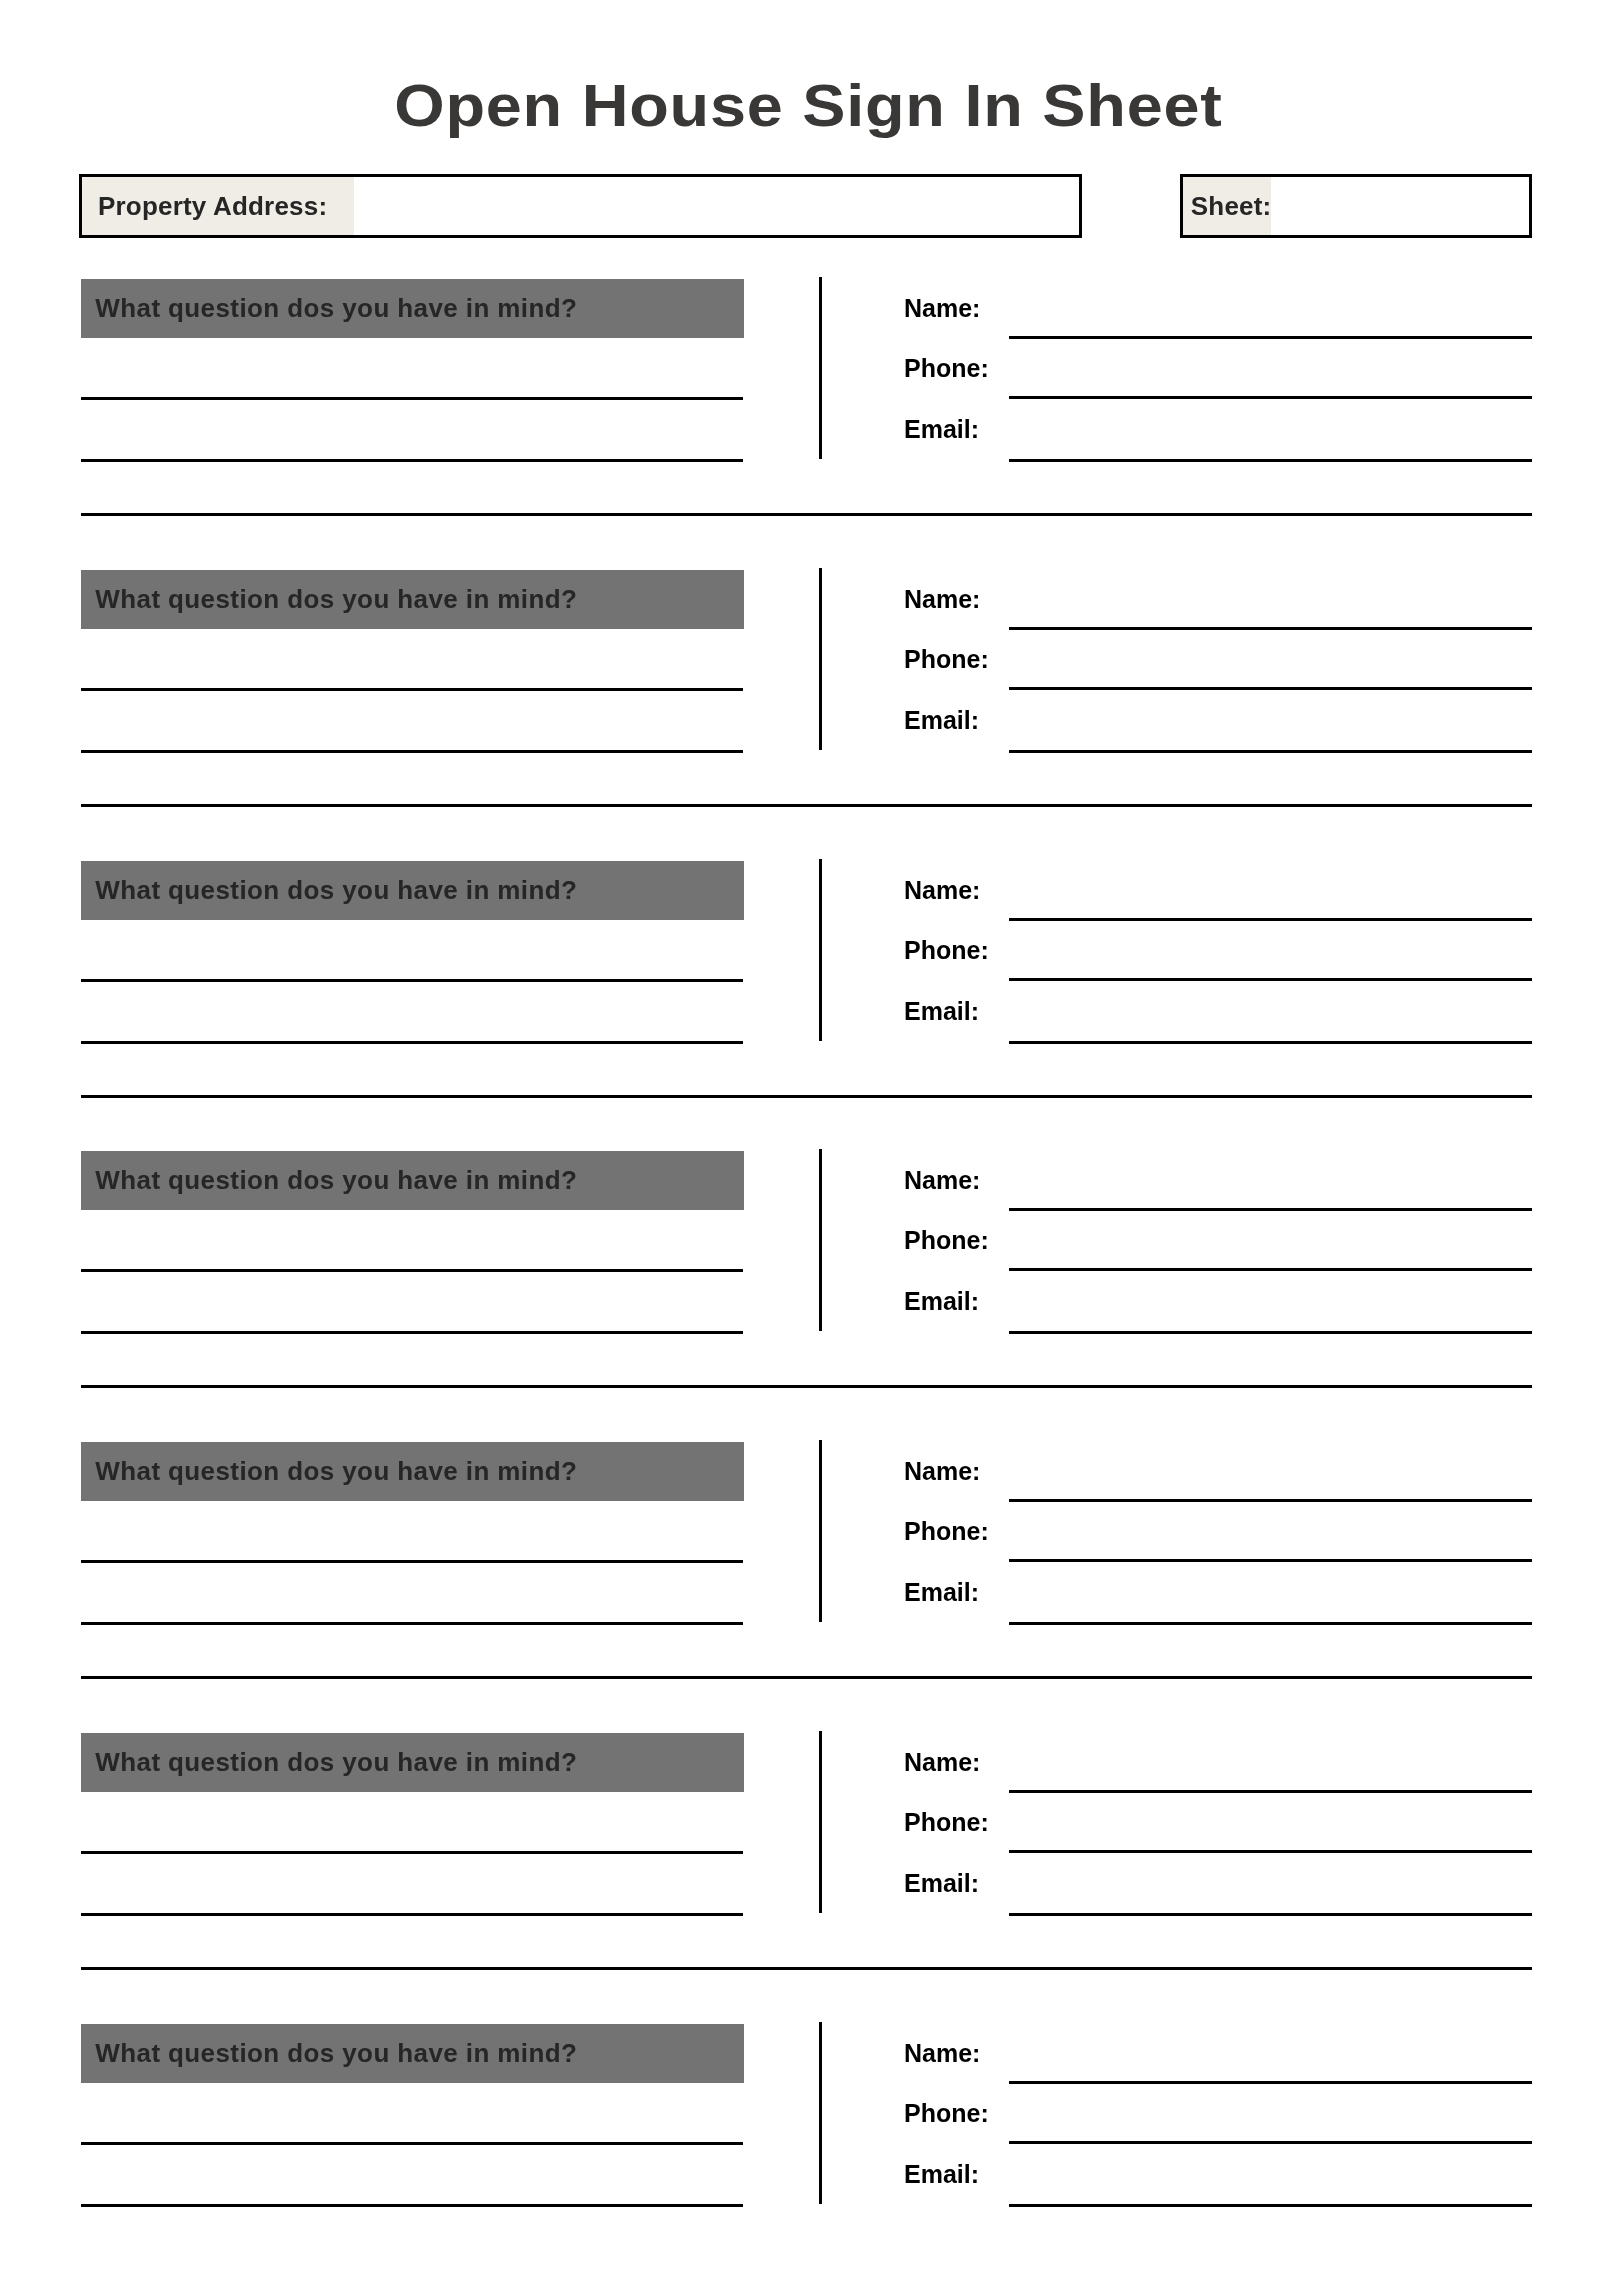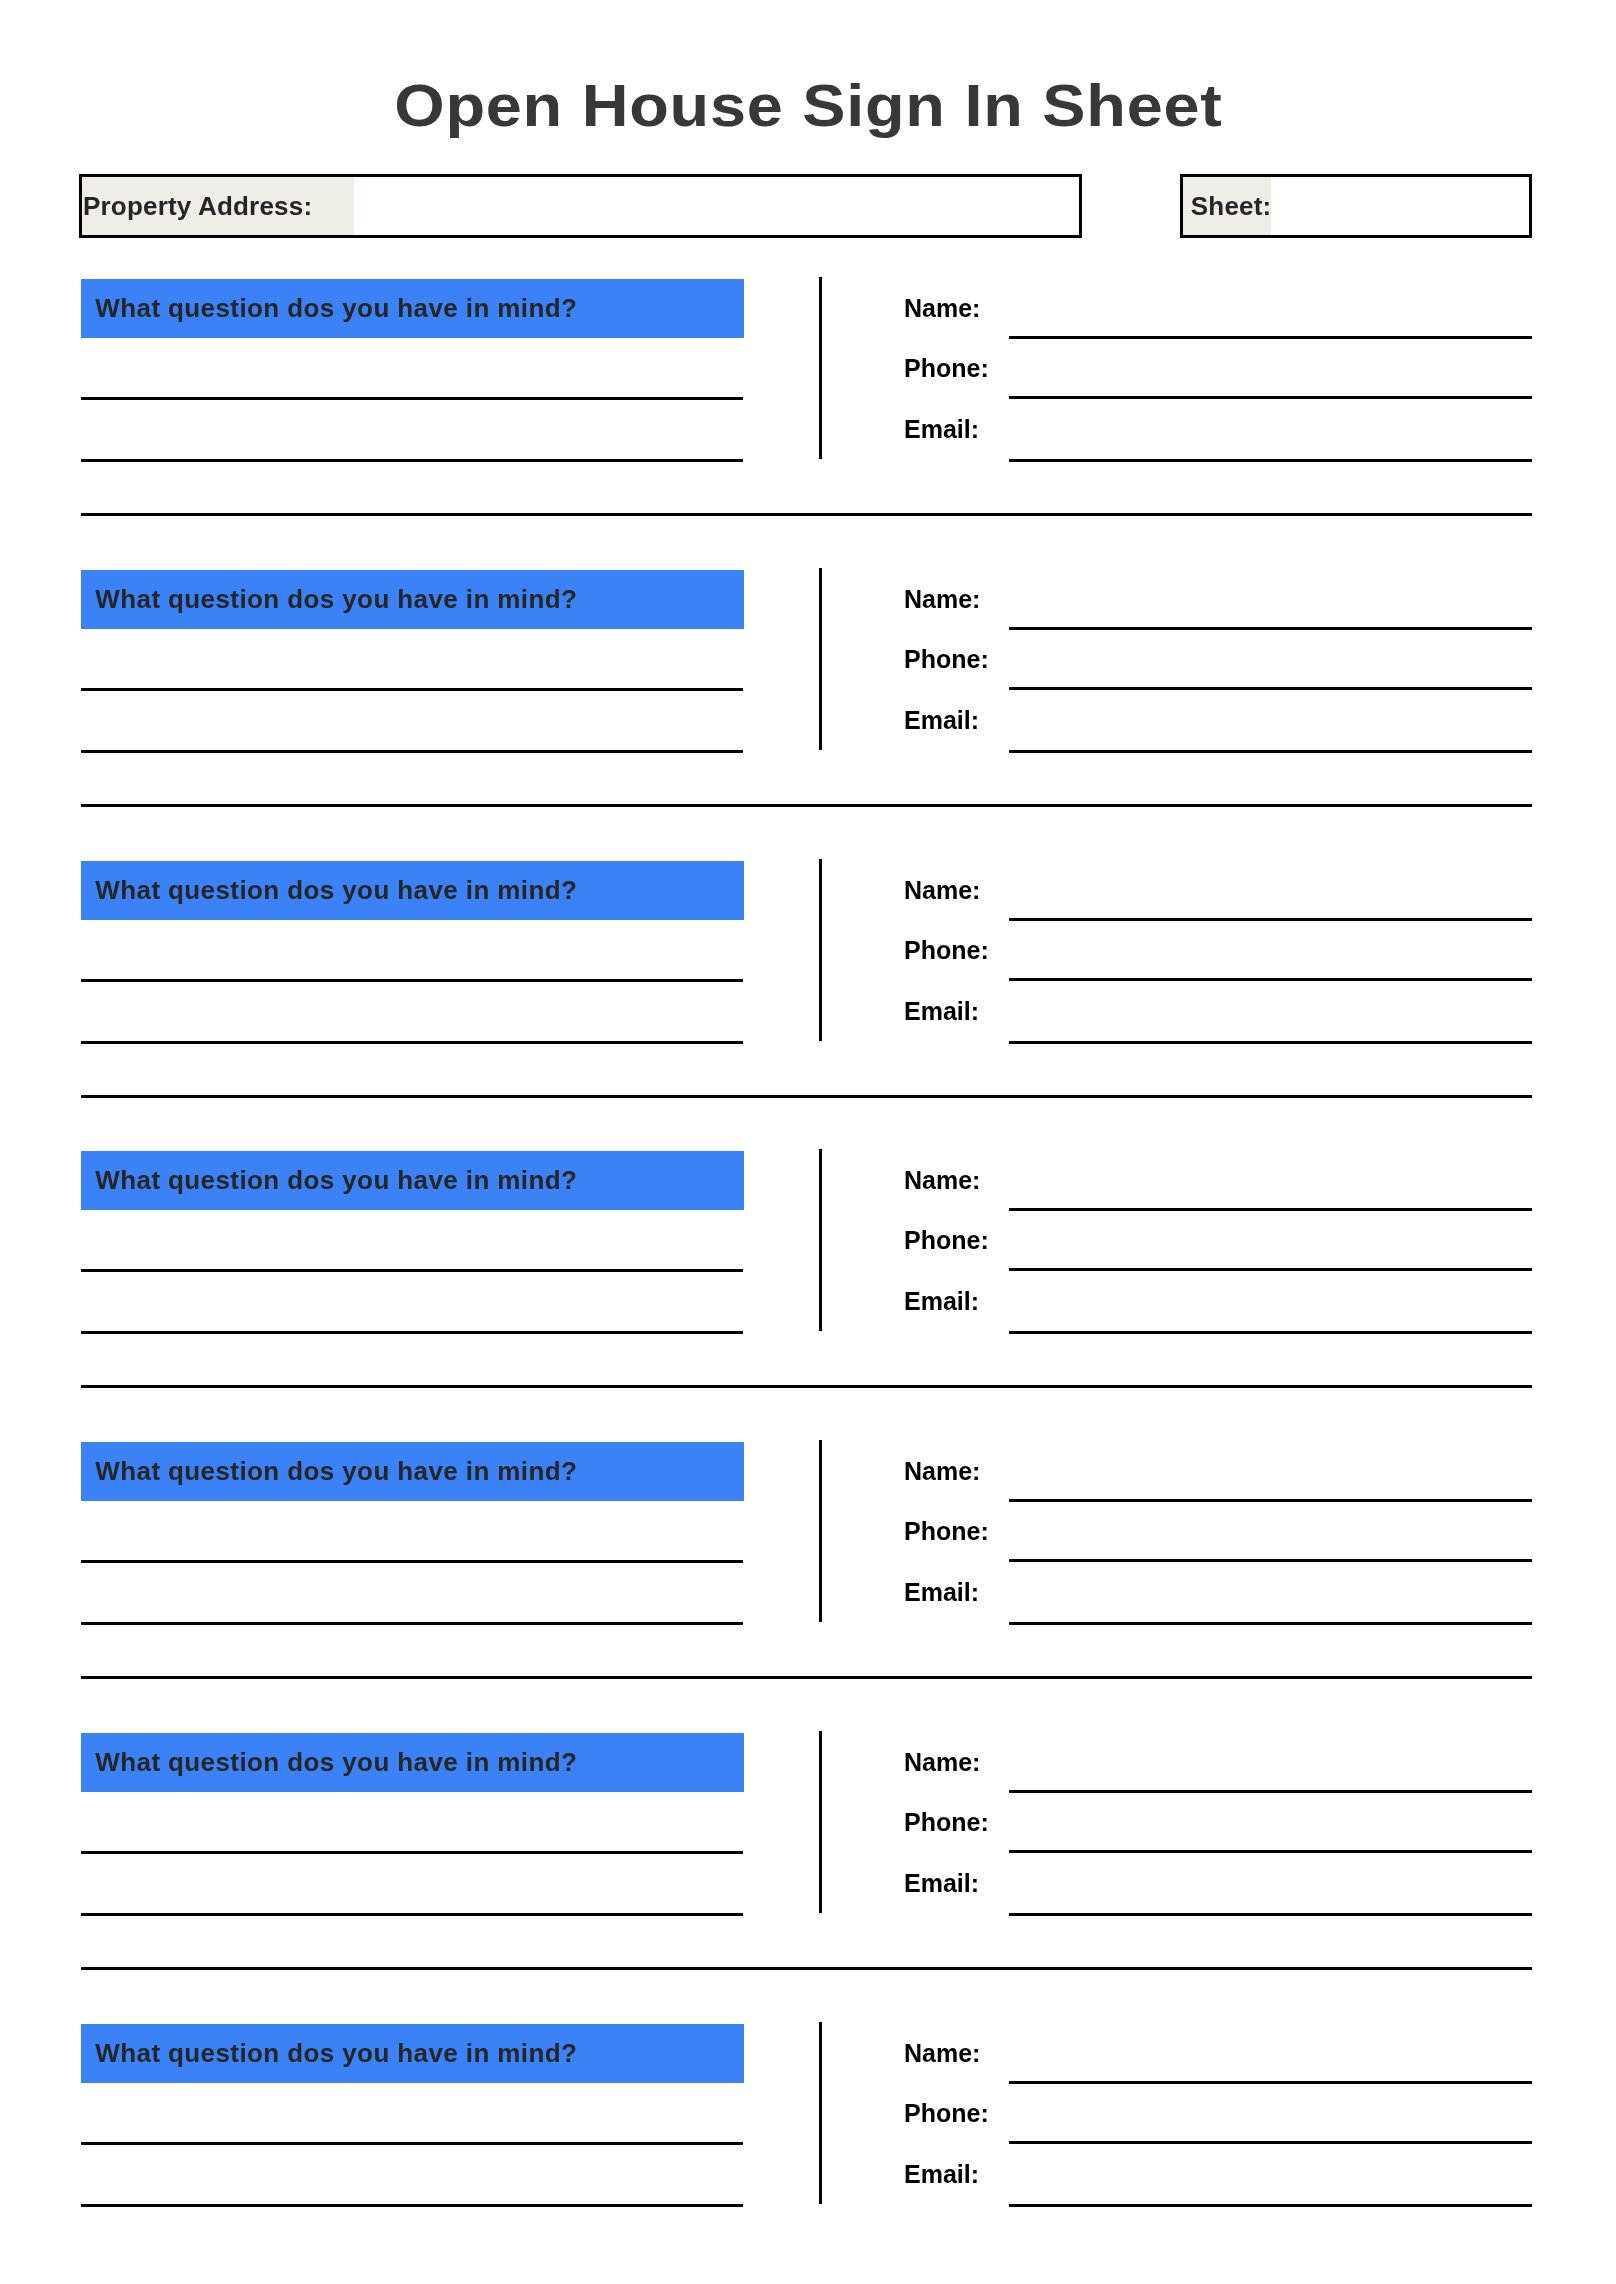--- a/index.html
+++ b/index.html
@@ -39,21 +39,21 @@
       box-sizing: border-box;
       border: 3.3px solid #000000;
       background: #ffffff;
       display: flex;
     }
     .field-box .label-bg {
       background: #f0ede6;
       height: 100%;
       display: flex;
       align-items: center;
-      padding-left: 1px;
+      padding-left: 16px;
       box-sizing: border-box;
     }
     .field-box .label {
       font-weight: bold;
       font-size: 26px;
       color: #262626;
       white-space: nowrap;
       letter-spacing: 0.2px;
     }
     .field-box .value {
@@ -76,21 +76,21 @@
       left: 0;
       width: 1617px;
       height: 236px;
     }
     .q-box {
       position: absolute;
       left: 81px;
       top: 0;
       width: 663px;
       height: 59px;
-      background: #3b82f6;
+      background: #737373;
     }
     .q-text {
       position: absolute;
       left: 14.3px;
       top: 11.7px;
       font-weight: bold;
       font-size: 26px;
       line-height: 34px;
       color: #262626;
       white-space: nowrap;

